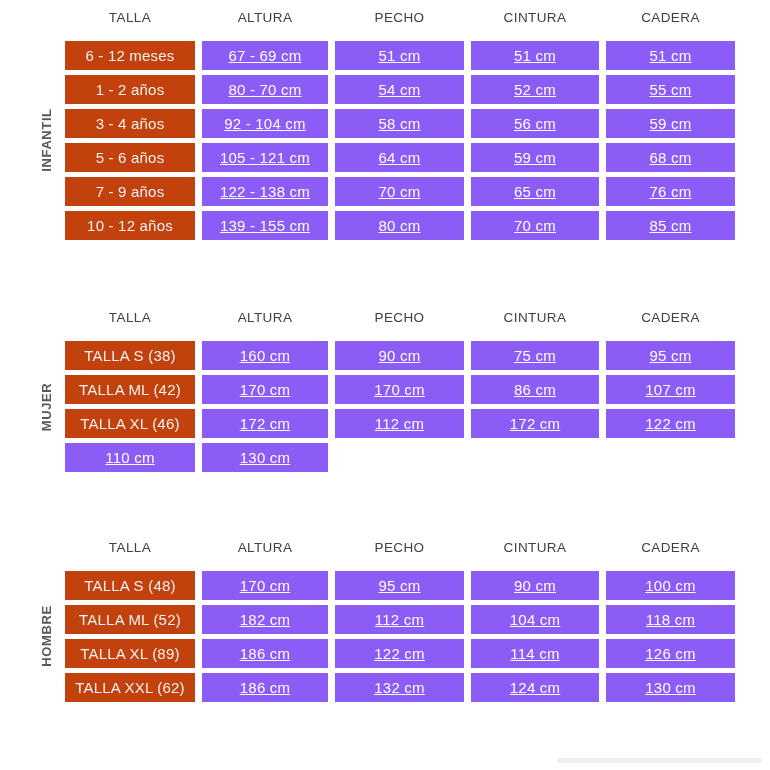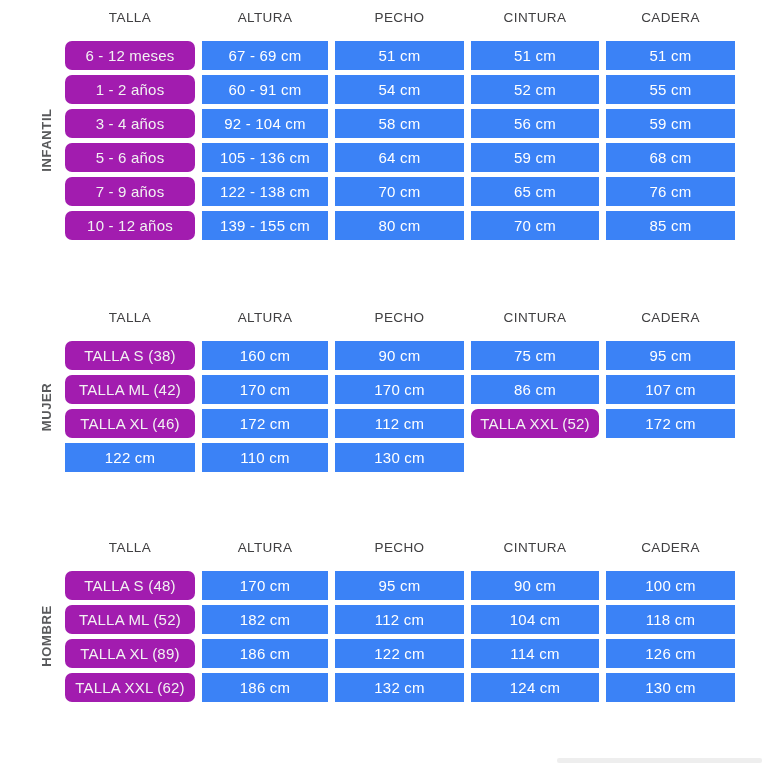--- a/index.html
+++ b/index.html
@@ -33,22 +33,22 @@
   }
   .cell {
     height: 29px;
     line-height: 29px;
     text-align: center;
     font-size: 15px;
     color: #ffffff;
     letter-spacing: 0.2px;
     white-space: nowrap;
   }
-  .dark { background: #a21caf; color: #f2f2f2; border-radius: 7px; }
-  .light { background: #3b82f6; color: #ffffff; }
+  .dark { background: #c2410c; color: #f2f2f2; }
+  .light { background: #8b5cf6; color: #ffffff; text-decoration: underline; }
   .vlabel {
     position: absolute;
     left: 46px;
     transform: translate(-50%, -50%) rotate(-90deg);
     transform-origin: center;
     font-weight: bold;
     font-size: 13px;
     color: #58595b;
     letter-spacing: 0.6px;
     white-space: nowrap;
@@ -83,33 +83,33 @@
       <div class="hcell">CADERA</div>
     </div>
     <div class="grid body">
       <div class="cell dark">6 - 12 meses</div>
       <div class="cell light">67 - 69 cm</div>
       <div class="cell light">51 cm</div>
       <div class="cell light">51 cm</div>
       <div class="cell light">51 cm</div>
 
       <div class="cell dark">1 - 2 años</div>
-      <div class="cell light">60 - 91 cm</div>
+      <div class="cell light">80 - 70 cm</div>
       <div class="cell light">54 cm</div>
       <div class="cell light">52 cm</div>
       <div class="cell light">55 cm</div>
 
       <div class="cell dark">3 - 4 años</div>
       <div class="cell light">92 - 104 cm</div>
       <div class="cell light">58 cm</div>
       <div class="cell light">56 cm</div>
       <div class="cell light">59 cm</div>
 
       <div class="cell dark">5 - 6 años</div>
-      <div class="cell light">105 - 136 cm</div>
+      <div class="cell light">105 - 121 cm</div>
       <div class="cell light">64 cm</div>
       <div class="cell light">59 cm</div>
       <div class="cell light">68 cm</div>
 
       <div class="cell dark">7 - 9 años</div>
       <div class="cell light">122 - 138 cm</div>
       <div class="cell light">70 cm</div>
       <div class="cell light">65 cm</div>
       <div class="cell light">76 cm</div>
 
@@ -141,21 +141,20 @@
       <div class="cell dark">TALLA ML (42)</div>
       <div class="cell light">170 cm</div>
       <div class="cell light">170 cm</div>
       <div class="cell light">86 cm</div>
       <div class="cell light">107 cm</div>
 
       <div class="cell dark">TALLA XL (46)</div>
       <div class="cell light">172 cm</div>
       <div class="cell light">112 cm</div>
 
-      <div class="cell dark">TALLA XXL (52)</div>
       <div class="cell light">172 cm</div>
       <div class="cell light">122 cm</div>
       <div class="cell light">110 cm</div>
       <div class="cell light">130 cm</div>
     </div>
   </div>
 
   <div class="vlabel vlabel-3">HOMBRE</div>
 
   <div class="tbl tbl-3">

